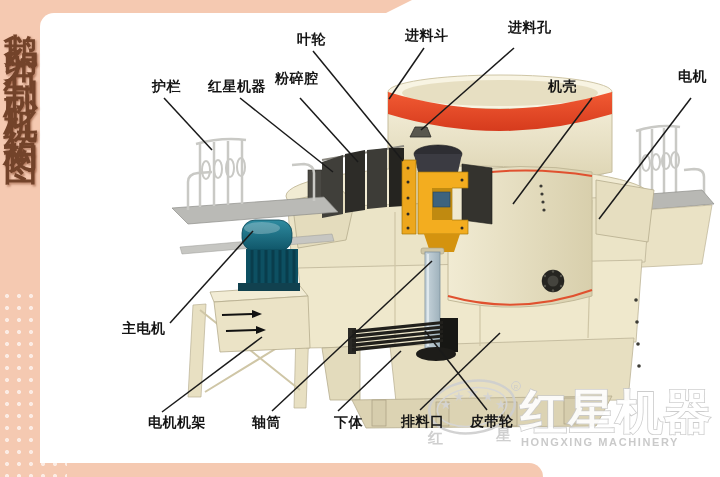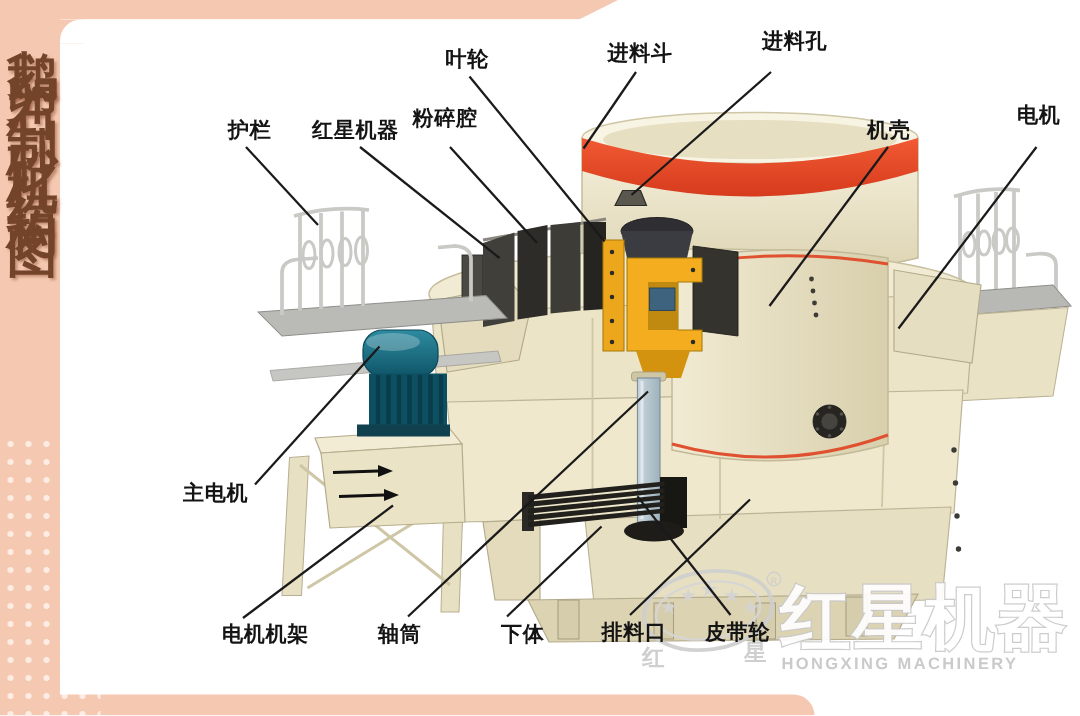--- a/index.html
+++ b/index.html
@@ -247,21 +247,21 @@
       <line x1="487" y1="410" x2="425" y2="331"></line>
     </g>
   </svg>
 
   <div class="lbl" style="left:297px;top:31px">叶轮</div>
   <div class="lbl" style="left:405px;top:27px">进料斗</div>
   <div class="lbl" style="left:508px;top:19px">进料孔</div>
   <div class="lbl" style="left:152px;top:78px">护栏</div>
   <div class="lbl" style="left:208px;top:78px">红星机器</div>
   <div class="lbl" style="left:275px;top:70px">粉碎腔</div>
-  <div class="lbl" style="left:578px;top:78px">机壳</div>
+  <div class="lbl" style="left:548px;top:78px">机壳</div>
   <div class="lbl" style="left:678px;top:68px">电机</div>
   <div class="lbl" style="left:122px;top:320px">主电机</div>
   <div class="lbl" style="left:148px;top:414px">电机机架</div>
   <div class="lbl" style="left:252px;top:414px">轴筒</div>
   <div class="lbl" style="left:334px;top:414px">下体</div>
   <div class="lbl" style="left:401px;top:413px">排料口</div>
   <div class="lbl" style="left:470px;top:413px">皮带轮</div>
 
   <div class="frame-side"></div>
   <div class="frame-top"></div>

